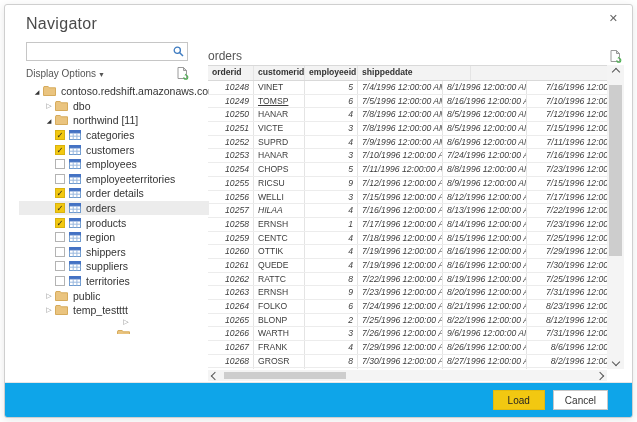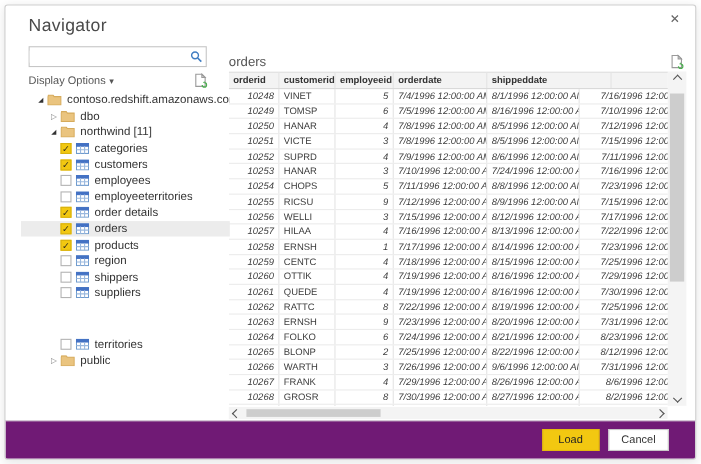--- a/index.html
+++ b/index.html
@@ -56,21 +56,21 @@
   .vthumb{position:absolute;left:2px;right:2px;top:2%;height:62%;background:#cdcdcd;cursor:pointer;}
   .htrack{flex:1;height:100%;position:relative;}
   .hthumb{position:absolute;top:2px;bottom:2px;left:2px;width:33%;background:#cdcdcd;cursor:pointer;}
   .chev{width:5px;height:5px;border-right:1.4px solid #555;border-bottom:1.4px solid #555;margin:4px;cursor:pointer;}
   .chev.up{transform:rotate(-135deg);}
   .chev.down{transform:rotate(45deg);}
   .chev.left{transform:rotate(135deg);}
   .chev.right{transform:rotate(-45deg);}
 
   
-  .footer{position:absolute;left:0;right:0;bottom:0;height:35px;border-top:1px solid #e6e6e6;background:#701a75;
+  .footer{position:absolute;left:0;right:0;bottom:0;height:35px;border-top:1px solid #e6e6e6;background:#0ea5e9;
     display:flex;align-items:center;justify-content:flex-end;gap:8px;padding-right:24px;box-sizing:border-box;}
   .btn{height:20px;font-size:10px;padding:0 11px;border:1px solid #c8c8c8;background:#fff;color:#333;
     font-family:inherit;cursor:pointer;}
   .btn.primary{background:#f2c811;border-color:#e3ba0e;color:#252423;padding:0 14px;}
 </style>
 </head>
 <body>
 
 <div class="dialog">
   <span class="close">✕</span>
@@ -249,21 +249,21 @@
           <svg width="12" height="10" viewBox="0 0 12 10">
             <rect x="0.5" y="0.5" width="11" height="9" fill="#fff" stroke="#6f9bce"></rect>
             <rect x="0.5" y="0.5" width="11" height="2.4" fill="#4472c4" stroke="#4472c4"></rect>
             <line x1="4.2" y1="2.9" x2="4.2" y2="9.5" stroke="#9ab8de"></line>
             <line x1="7.9" y1="2.9" x2="7.9" y2="9.5" stroke="#9ab8de"></line>
             <line x1="0.5" y1="6.2" x2="11.5" y2="6.2" stroke="#9ab8de"></line>
           </svg>
         </span>
         <span class="tree-label">suppliers</span>
       </div>
-      <div class="tree-row" style="padding-left: 36px; margin-top: 32px;">
+      <div class="tree-row" style="padding-left: 36px;">
         <span class="cb"></span>
         <span class="icw">
           <svg width="12" height="10" viewBox="0 0 12 10">
             <rect x="0.5" y="0.5" width="11" height="9" fill="#fff" stroke="#6f9bce"></rect>
             <rect x="0.5" y="0.5" width="11" height="2.4" fill="#4472c4" stroke="#4472c4"></rect>
             <line x1="4.2" y1="2.9" x2="4.2" y2="9.5" stroke="#9ab8de"></line>
             <line x1="7.9" y1="2.9" x2="7.9" y2="9.5" stroke="#9ab8de"></line>
             <line x1="0.5" y1="6.2" x2="11.5" y2="6.2" stroke="#9ab8de"></line>
           </svg>
         </span>
@@ -310,34 +310,33 @@
           </svg>
       </span>
     </div>
     <div class="preview-body">
       <div class="table-clip">
           <div class="tbl">
             <div class="trow thead">
               <div class="tcell" style="width: 46px;">orderid</div>
               <div class="tcell" style="width: 51px;">customerid</div>
               <div class="tcell" style="width: 53px;">employeeid</div>
-              <div class="tcell" style="width: 85px;">orderdate</div>
               <div class="tcell" style="width: 113px;">shippeddate</div>
             </div>
             <div class="trow">
               <div class="tcell num" style="width: 46px;">10248</div>
               <div class="tcell txt" style="width: 51px;">VINET</div>
               <div class="tcell num" style="width: 53px;">5</div>
               <div class="tcell num" style="width: 85px;">7/4/1996 12:00:00 AM</div>
               <div class="tcell num" style="width: 84px;">8/1/1996 12:00:00 AM</div>
               <div class="tcell num" style="width: 113px;">7/16/1996 12:00:00 AM</div>
             </div>
             <div class="trow">
               <div class="tcell num" style="width: 46px;">10249</div>
-              <div class="tcell txt" style="width: 51px;">TOMSP</div>
+              <div class="tcell txt" style="width: 51px; text-decoration: underline;">TOMSP</div>
               <div class="tcell num" style="width: 53px;">6</div>
               <div class="tcell num" style="width: 85px;">7/5/1996 12:00:00 AM</div>
               <div class="tcell num" style="width: 84px;">8/16/1996 12:00:00 AM</div>
               <div class="tcell num" style="width: 113px;">7/10/1996 12:00:00 AM</div>
             </div>
             <div class="trow">
               <div class="tcell num" style="width: 46px;">10250</div>
               <div class="tcell txt" style="width: 51px;">HANAR</div>
               <div class="tcell num" style="width: 53px;">4</div>
               <div class="tcell num" style="width: 85px;">7/8/1996 12:00:00 AM</div>
@@ -387,21 +386,21 @@
             <div class="trow">
               <div class="tcell num" style="width: 46px;">10256</div>
               <div class="tcell txt" style="width: 51px;">WELLI</div>
               <div class="tcell num" style="width: 53px;">3</div>
               <div class="tcell num" style="width: 85px;">7/15/1996 12:00:00 AM</div>
               <div class="tcell num" style="width: 84px;">8/12/1996 12:00:00 AM</div>
               <div class="tcell num" style="width: 113px;">7/17/1996 12:00:00 AM</div>
             </div>
             <div class="trow">
               <div class="tcell num" style="width: 46px;">10257</div>
-              <div class="tcell txt" style="width: 51px;">HILAA</div>
+              <div class="tcell txt" style="width: 51px; font-style: italic;">HILAA</div>
               <div class="tcell num" style="width: 53px;">4</div>
               <div class="tcell num" style="width: 85px;">7/16/1996 12:00:00 AM</div>
               <div class="tcell num" style="width: 84px;">8/13/1996 12:00:00 AM</div>
               <div class="tcell num" style="width: 113px;">7/22/1996 12:00:00 AM</div>
             </div>
             <div class="trow">
               <div class="tcell num" style="width: 46px;">10258</div>
               <div class="tcell txt" style="width: 51px;">ERNSH</div>
               <div class="tcell num" style="width: 53px;">1</div>
               <div class="tcell num" style="width: 85px;">7/17/1996 12:00:00 AM</div>

